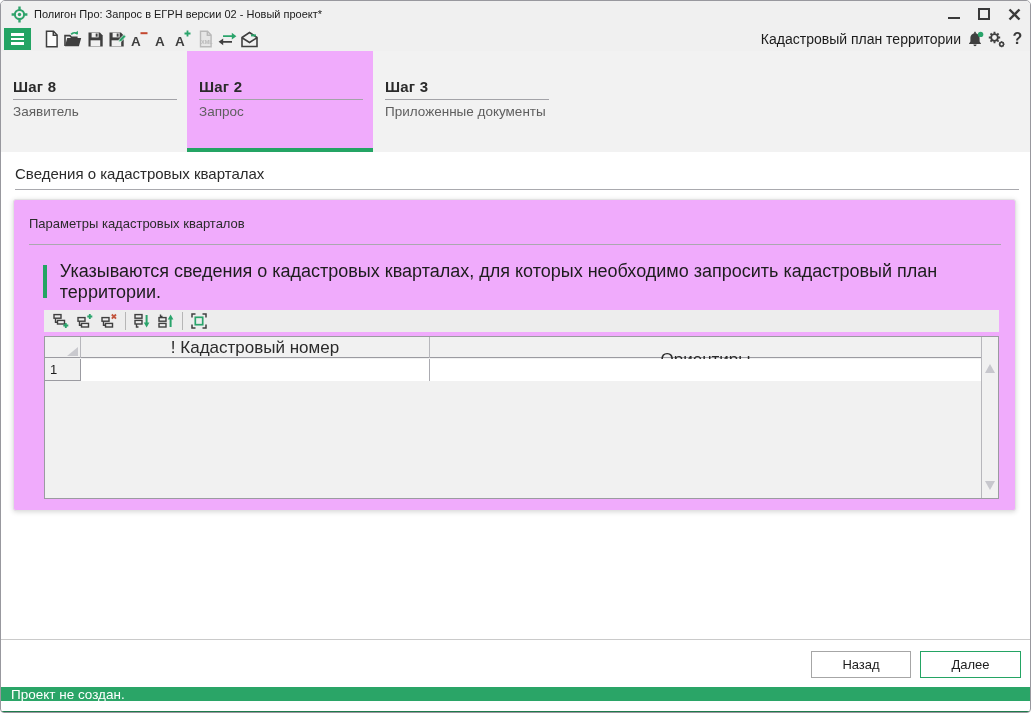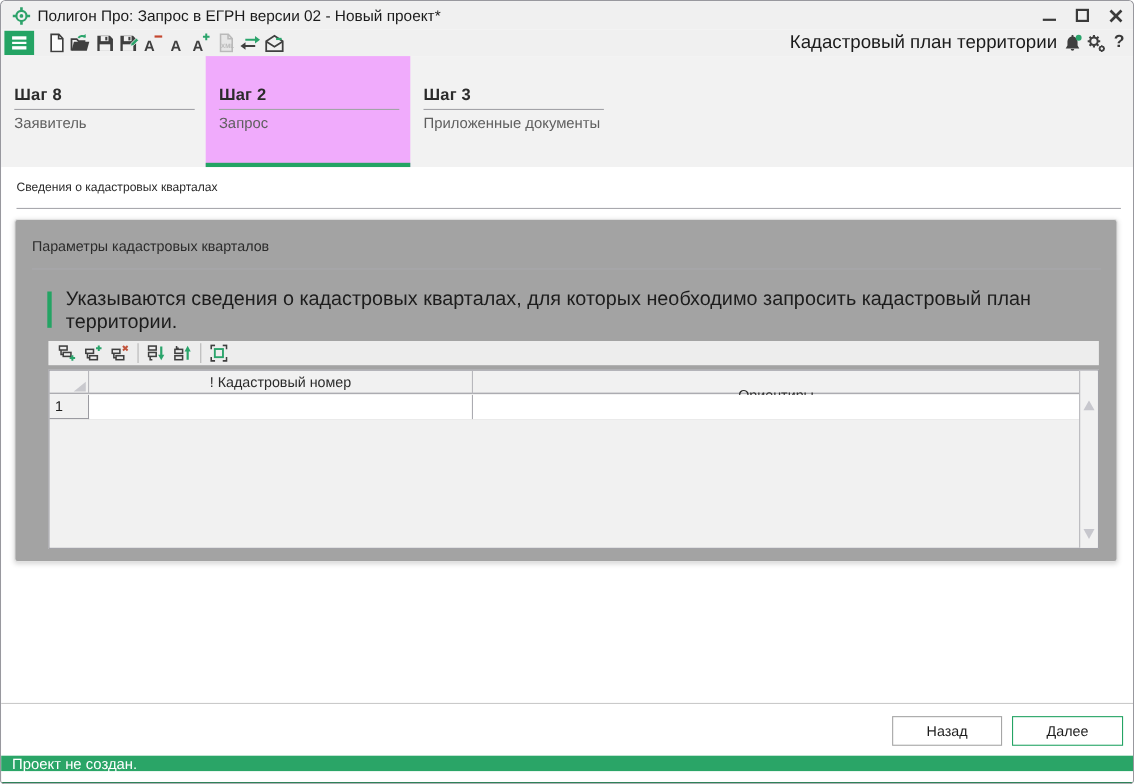--- a/index.html
+++ b/index.html
@@ -6,70 +6,70 @@
   html,body { width:1031px; height:713px; background:#fff; }
   body { font-family:"Liberation Sans", sans-serif; -webkit-font-smoothing:antialiased; }
   #app {
     position:relative; width:1031px; height:713px;
     border:1px solid #98989E; border-radius:5px 5px 4px 4px;
     overflow:hidden; background:#fff;
   }
   
   .titlebar { position:absolute; left:0; top:0; width:100%; height:26px; background:#F0F0F0; }
   .app-icon { position:absolute; left:10px; top:5px; width:17px; height:17px; }
-  .title-text { position:absolute; left:33px; top:0; height:26px; line-height:27px; font-size:14px; color:#1B1B1B; }
+  .title-text { position:absolute; left:33px; top:0; height:26px; line-height:27px; font-size:11px; color:#1B1B1B; }
   .winbtn { position:absolute; top:0; width:30px; height:26px; display:flex; align-items:center; justify-content:center; }
   .winbtn-min   { right:61px; }
   .winbtn-max   { right:31px; }
   .winbtn-close { right:1px; }
   .glyph-min { width:12px; height:2.6px; background:#3A3A3A; margin-top:8px; }
   .glyph-max { width:12px; height:12px; border:2.2px solid #3A3A3A; }
   
   .toolbar { position:absolute; left:0; top:26px; width:100%; height:24px; background:#F0F0F0; }
   .menu-btn { position:absolute; left:3px; top:1px; width:27px; height:22px; background:var(--green);
               display:flex; flex-direction:column; align-items:center; justify-content:center; gap:2.4px; }
   .menu-btn span { display:block; width:13px; height:2.2px; background:#fff; }
   .tb-icons { position:absolute; left:39px; top:1px; height:22px; display:flex; align-items:center; }
   .tb-icon { width:22px; height:22px; display:flex; align-items:center; justify-content:center; }
   .tb-right { position:absolute; right:2px; top:0; height:24px; display:flex; align-items:center; }
-  .doc-type { font-size:17px; color:#1B1B1B; margin-right:4px; }
+  .doc-type { font-size:14px; color:#1B1B1B; margin-right:4px; }
   .tb-right .tb-icon { width:21px; }
   .help-q { font-size:16px; font-weight:700; color:#3A3A3A; width:18px; text-align:center; }
   
   .tabsbar { position:absolute; left:0; top:50px; width:100%; height:101px; background:#F2F2F2; display:flex; }
   .tab { width:186px; height:101px; padding:27px 10px 0 12px; position:relative; }
   .tab.active { background:#f0abfc; }
   .tab.active::after { content:""; position:absolute; left:0; bottom:0; width:100%; height:4px; background:var(--green); }
   .tab-title { font-size:15px; font-weight:700; color:#2B2B2B; letter-spacing:.2px; }
   .tab-rule { height:1px; background:#A3A3A8; margin-top:4px; }
   .tab-sub { margin-top:4px; font-size:13.5px; color:#5F5F5F; white-space:nowrap; }
   
   .content { position:absolute; left:0; top:151px; width:100%; height:535px; background:#fff; }
-  .section-label { position:absolute; left:14px; top:13px; font-size:11px; color:#2B2B2B; }
+  .section-label { position:absolute; left:14px; top:13px; font-size:15px; color:#2B2B2B; }
   .section-rule { position:absolute; left:14px; top:37px; width:1004px; height:1px; background:#A9A9AE; }
-  .card { position:absolute; left:12px; top:47px; width:1003px; height:312px; background:#a3a3a3;
+  .card { position:absolute; left:12px; top:47px; width:1003px; height:312px; background:#f0abfc;
           border:1px solid #E2E2E2; border-radius:3px; box-shadow:0 1px 5px rgba(0,0,0,.16); }
   .panel-title { position:absolute; left:15px; top:16px; font-size:13px; color:#2B2B2B; }
   .panel-rule { position:absolute; left:15px; top:44px; width:972px; height:1px; background:#A9A9AE; }
   .group { position:absolute; left:29px; top:0; width:956px; height:312px; }
   .info-row { position:absolute; left:0; top:65px; height:33px; display:flex; align-items:center; }
   .info-bar { width:4px; height:33px; background:var(--green); }
   .info-text { margin-left:13px; font-size:18px; color:#1D1D1D; }
   .grid-toolbar { position:absolute; left:1px; top:110px; width:955px; height:22px; background:#EDEDED;
                   display:flex; align-items:center; padding-left:5px; }
   .gt-icon { width:16px; height:16px; margin:0 4px; }
   .gt-sep { width:1px; height:18px; background:#B6B6B6; margin:0 4px; }
   
   .grid { position:absolute; left:1px; top:136px; width:955px; height:163px; background:#F1F1F1;
           border:1px solid #9B9BA1; }
   .grid-header { position:absolute; left:0; top:0; width:936px; height:21px; border-bottom:1px solid #9B9BA1; display:flex; }
   .gh-corner { width:36px; height:21px; position:relative; border-right:1px solid #B7B7BC; }
   .gh-corner .tri { position:absolute; right:2px; bottom:2px; width:0; height:0;
                     border-left:11px solid transparent; border-bottom:9px solid #C9C9CE; }
-  .gh-cell { height:21px; line-height:21px; text-align:center; font-size:13px; color:#2B2B2B;
+  .gh-cell { height:21px; line-height:21px; text-align:center; font-size:17px; color:#2B2B2B;
              border-right:1px solid #B7B7BC; }
   .gh-col1 { width:349px; }
   .gh-col2 { width:551px; border-right:none;margin-top:12px; }
   .grid-row { position:absolute; left:0; top:22px; width:936px; height:22px; display:flex; border-bottom:1px solid #9B9BA1; }
   .gr-num { width:36px; height:22px; line-height:22px; padding-left:5px; font-size:13px; color:#1D1D1D;
             border-right:1px solid #9B9BA1; }
   .gr-cell { height:22px; background:#fff; border-right:1px solid #ABABB1; }
   .gr-cell input { width:100%; height:100%; border:none; outline:none; background:transparent; font-size:13px;
                    font-family:"Liberation Sans",sans-serif; padding:0 4px; }
   .gr-c1 { width:349px; }

